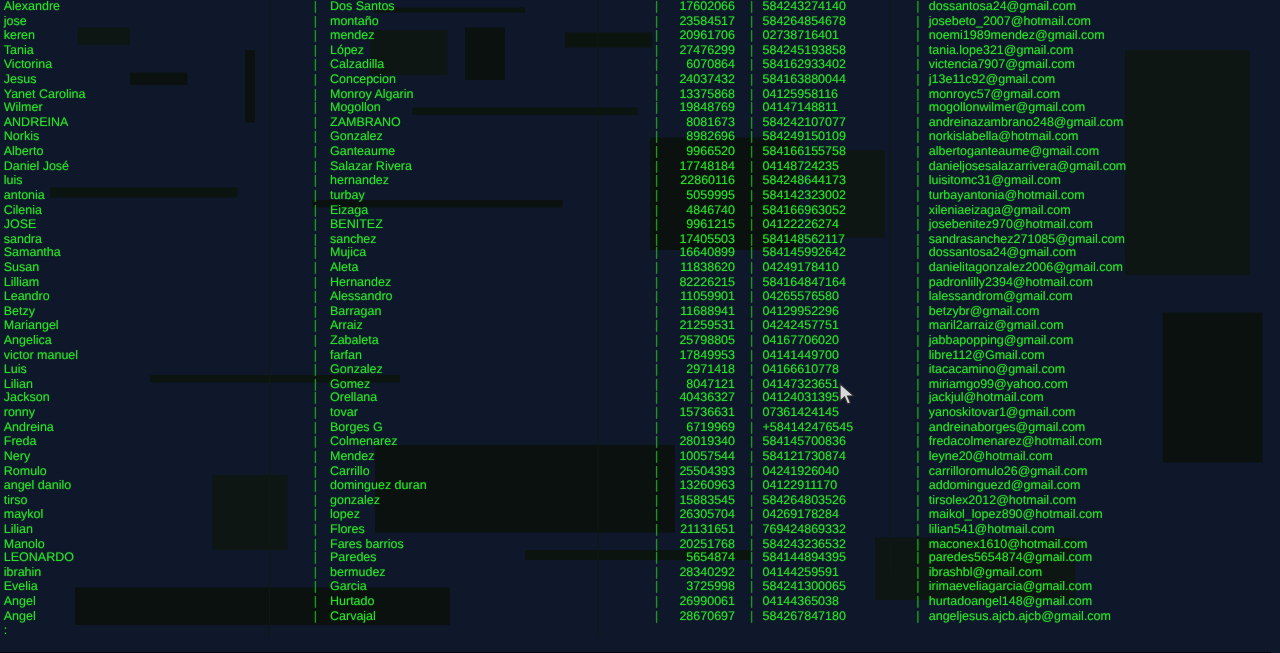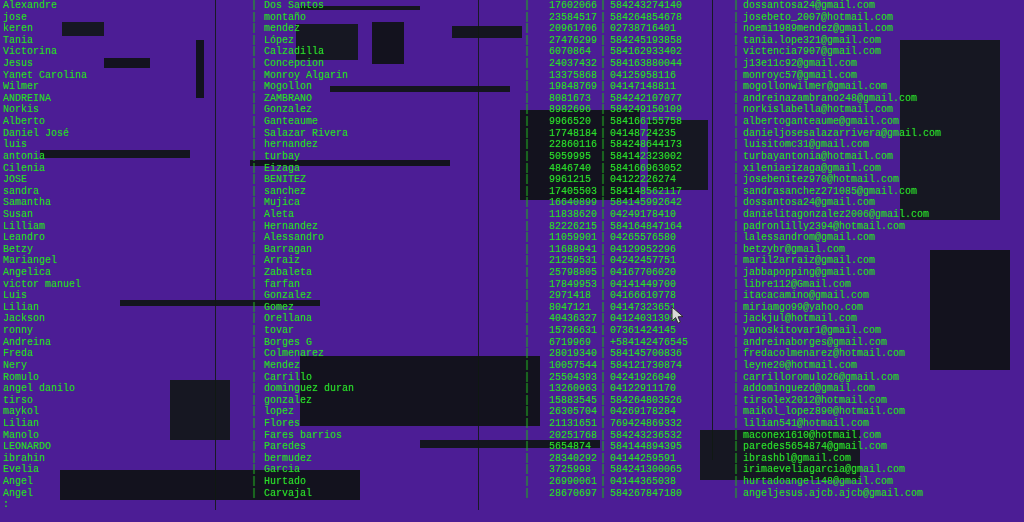--- a/index.html
+++ b/index.html
@@ -12,23 +12,23 @@
     width: 1024px;
     height: 522px;
     overflow: hidden;
     font-family: "DejaVu Sans Mono", "Liberation Mono", monospace;
   }
 
   #terminal {
     position: relative;
     width: 1024px;
     height: 522px;
-    background: #4c1d95;
+    background: #0f172a;
     color: #27d427;
-    font-family: Liberation Mono, monospace;
+    font-family: Liberation Sans, sans-serif;
     font-size: 10px;
     line-height: 11.62px;
     overflow: hidden;
   }
 
   
   .ghost-layer {
     position: absolute;
     inset: 0;
     pointer-events: none;
@@ -65,21 +65,21 @@
     white-space: pre;
     color: #2ade2a;
     text-shadow: 0 0 1px rgba(40, 220, 40, 0.55);
   }
 
   
   .c-first   { left: 3px;  }
   .c-sep1    { left: 251px; }
   .c-last    { left: 264px; text-align: center; }
   .c-sep2    { left: 524px; }
-  .c-id      { left: 549px; width: 63px; text-align: left; }
+  .c-id      { left: 525px; width: 63px; text-align: right; }
   .c-sep3    { left: 600px; }
   .c-phone   { left: 610px; }
   .c-sep4    { left: 733px; }
   .c-email   { left: 743px; }
 
   .sep { color: #1f9c1f; }
 
   .prompt-row {
     position: relative;
     height: 11.62px;

